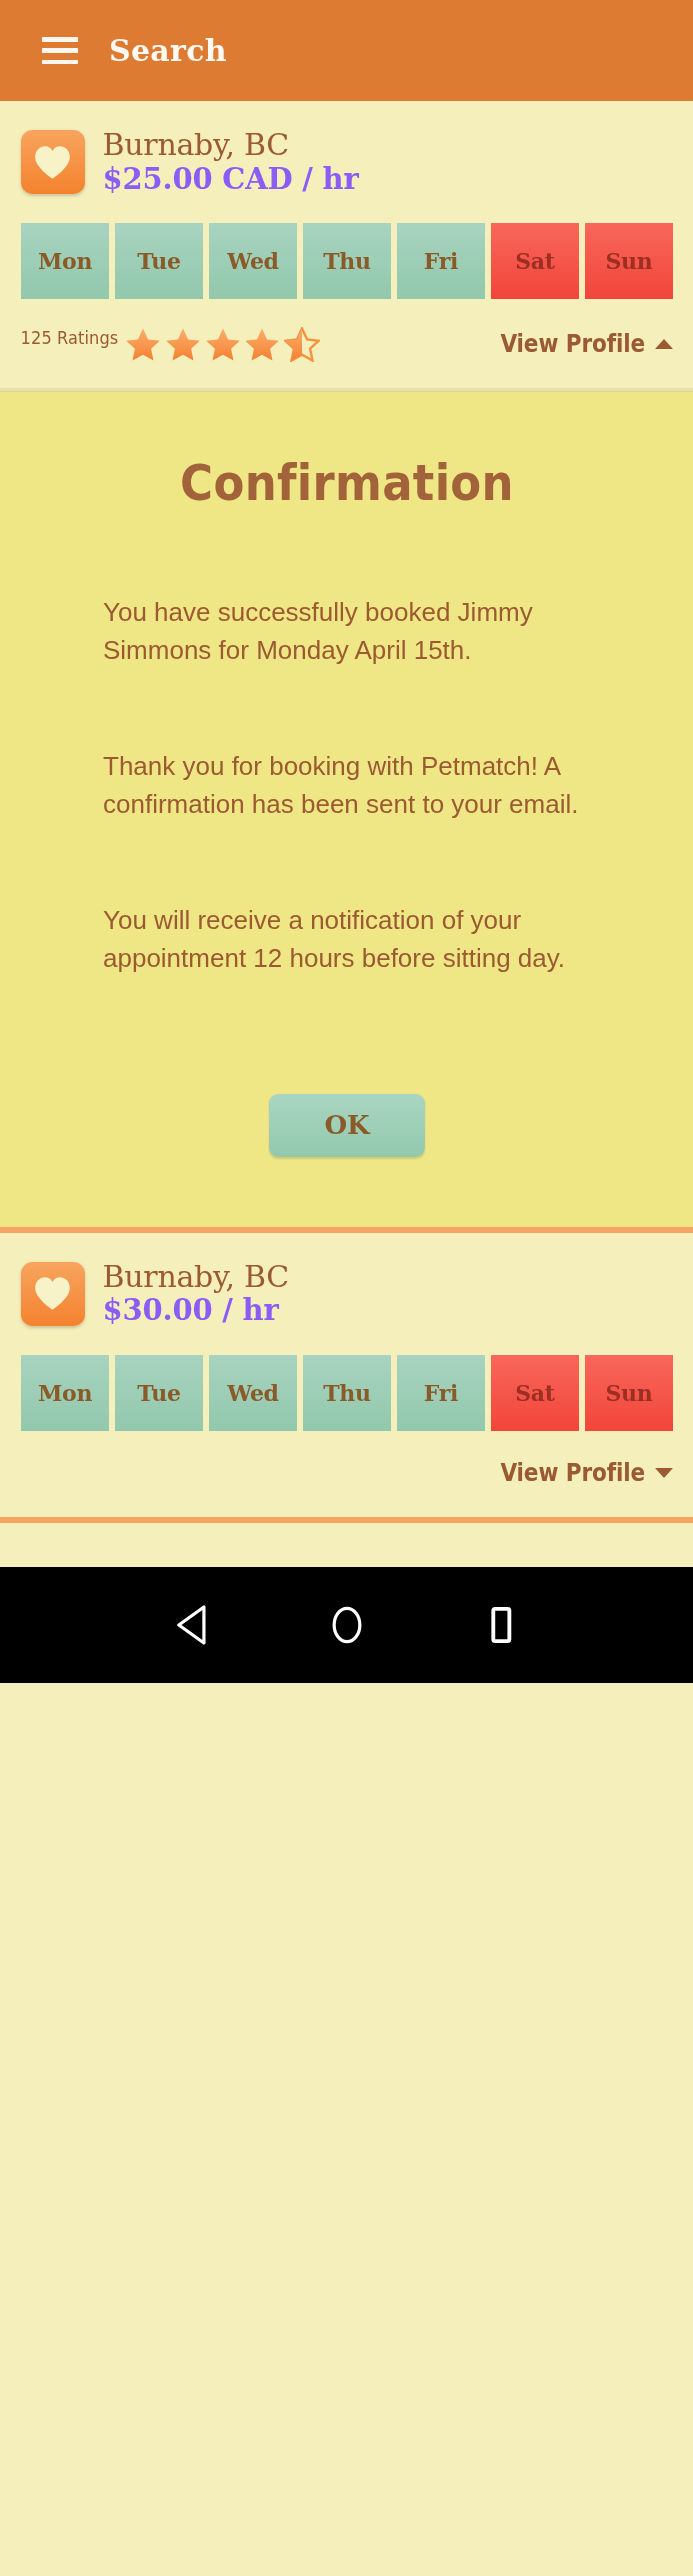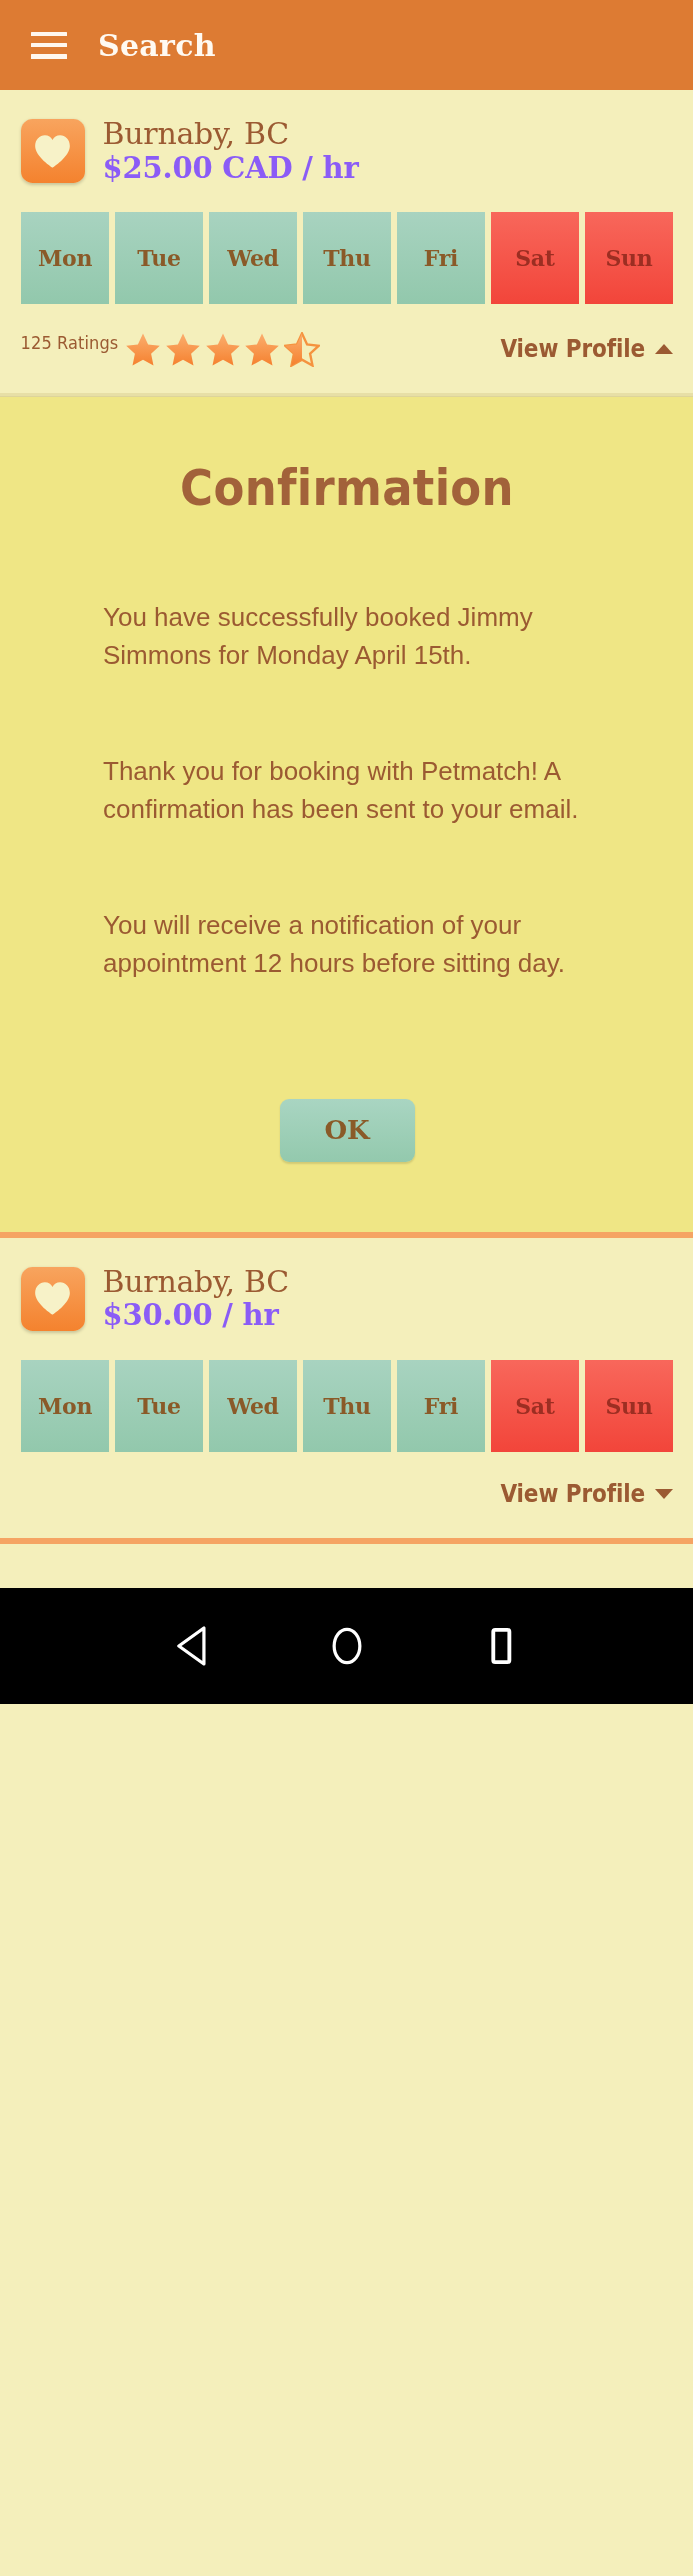--- a/index.html
+++ b/index.html
@@ -16,22 +16,22 @@
     height:46px; background:#000; display:flex; align-items:center;
     padding:0 14px; color:#fff;
   }
   .sb-app{ font-size:16.7px; letter-spacing:0.1px; }
   .sb-right{ margin-left:auto; display:flex; align-items:center; gap:11.6px; }
   .sb-clock{ font-size:19px; letter-spacing:0.3px; }
   .ic{ display:block; }
 
   
   .appbar{
-    height:90px; background:#dd7b33; display:flex; align-items:center;
-    padding:0 31px; gap:31px;
+    height:101px; background:#dd7b33; display:flex; align-items:center;
+    padding:0 42px; gap:31px;
   }
   .hamburger{ width:36px; height:27px; display:flex; flex-direction:column; justify-content:space-between; cursor:pointer; }
   .hamburger span{ display:block; height:4.5px; background:#fff7ef; border-radius:0.6px; }
   .appbar-title{
     font-family:"DejaVu Serif", serif; font-weight:bold;
     font-size:30px; color:#fffaf2; letter-spacing:0.3px;
   }
 
   
   .card{ background:#f4efbb; padding:0 20.6px; position:relative; }
@@ -49,21 +49,21 @@
     font-size:30px; color:#9b5a32; line-height:1.12; letter-spacing:-0.3px;
   }
   .card-price{
     font-family:"DejaVu Serif", serif; font-weight:bold;
     font-size:29px; color:#8b5cf6; line-height:1.2; letter-spacing:-0.2px;
   }
 
   
   .days{ display:flex; gap:5.1px; padding:20.6px 0 0 0; }
   .day{
-    flex:1; height:92px; display:flex; align-items:center; justify-content:center;
+    flex:1; height:76px; display:flex; align-items:center; justify-content:center;
     font-family:"DejaVu Serif", serif; font-weight:bold; font-size:22px;
     letter-spacing:-0.3px;
   }
   .day.avail{ background:linear-gradient(180deg,#a8d3c0 0%,#92c8ac 100%); color:#8a5a28; }
   .day.busy { background:linear-gradient(180deg,#f8675b 0%,#f2453a 100%); color:#9c2e22; }
 
   
   .rating-row{ display:flex; align-items:flex-end; padding:28px 0 26px 0; }
   .rating-left{ display:flex; flex-direction:row; gap:6.4px; }
   .rating-count{
@@ -93,21 +93,21 @@
   .confirm-title{
     font-family:"DejaVu Sans Condensed","DejaVu Sans", sans-serif; font-weight:bold;
     font-size:50px; color:#a2623a; letter-spacing:0.3px; margin-bottom:37px;
   }
   .confirm-p{
     font-family:Liberation Sans, sans-serif;
     font-size:26px; line-height:1.48; color:#9b5a32; 
     max-width:488px; margin-bottom:33px;
   }
   .ok-btn{
-    margin-top:39px; width:135px; height:63px; border-radius:9px; border:none;
+    margin-top:39px; width:156px; height:63px; border-radius:9px; border:none;
     background:linear-gradient(180deg,#a9d5c2 0%,#93c9ad 100%);
     font-family:"DejaVu Serif", serif; font-weight:bold; font-size:26px;
     color:#8a5a28; cursor:pointer;
     box-shadow:0 1.3px 1.9px rgba(0,0,0,.12);
   }
   .confirm-spacer{ flex:1 0 auto; }
 
   
   .sep-orange{ height:5.8px; background:#f5a463; }
   .sep-thin{ height:2.6px; background:#e7dfa6; }

